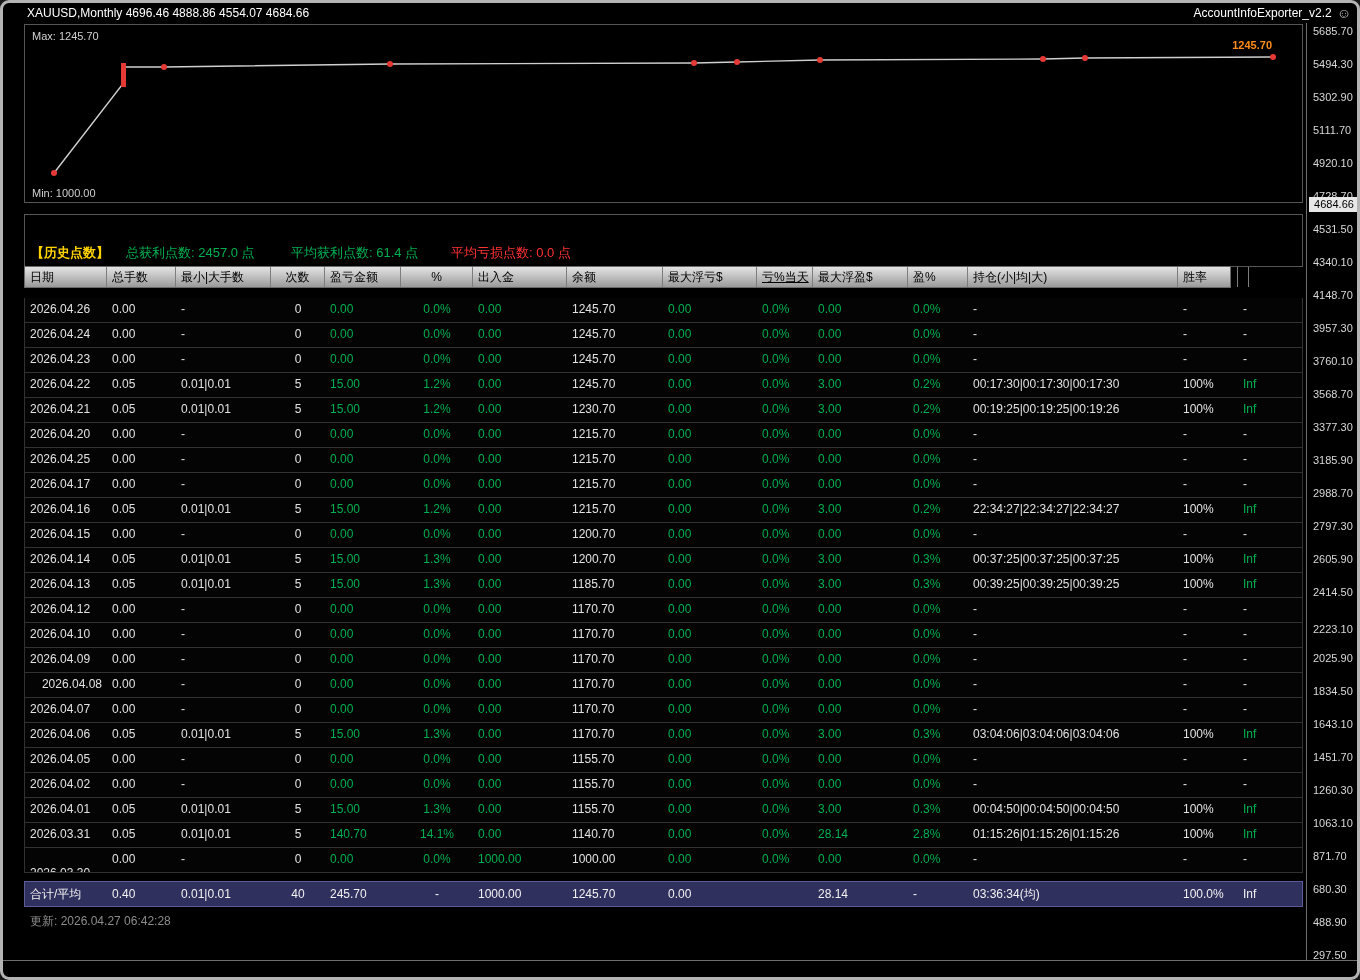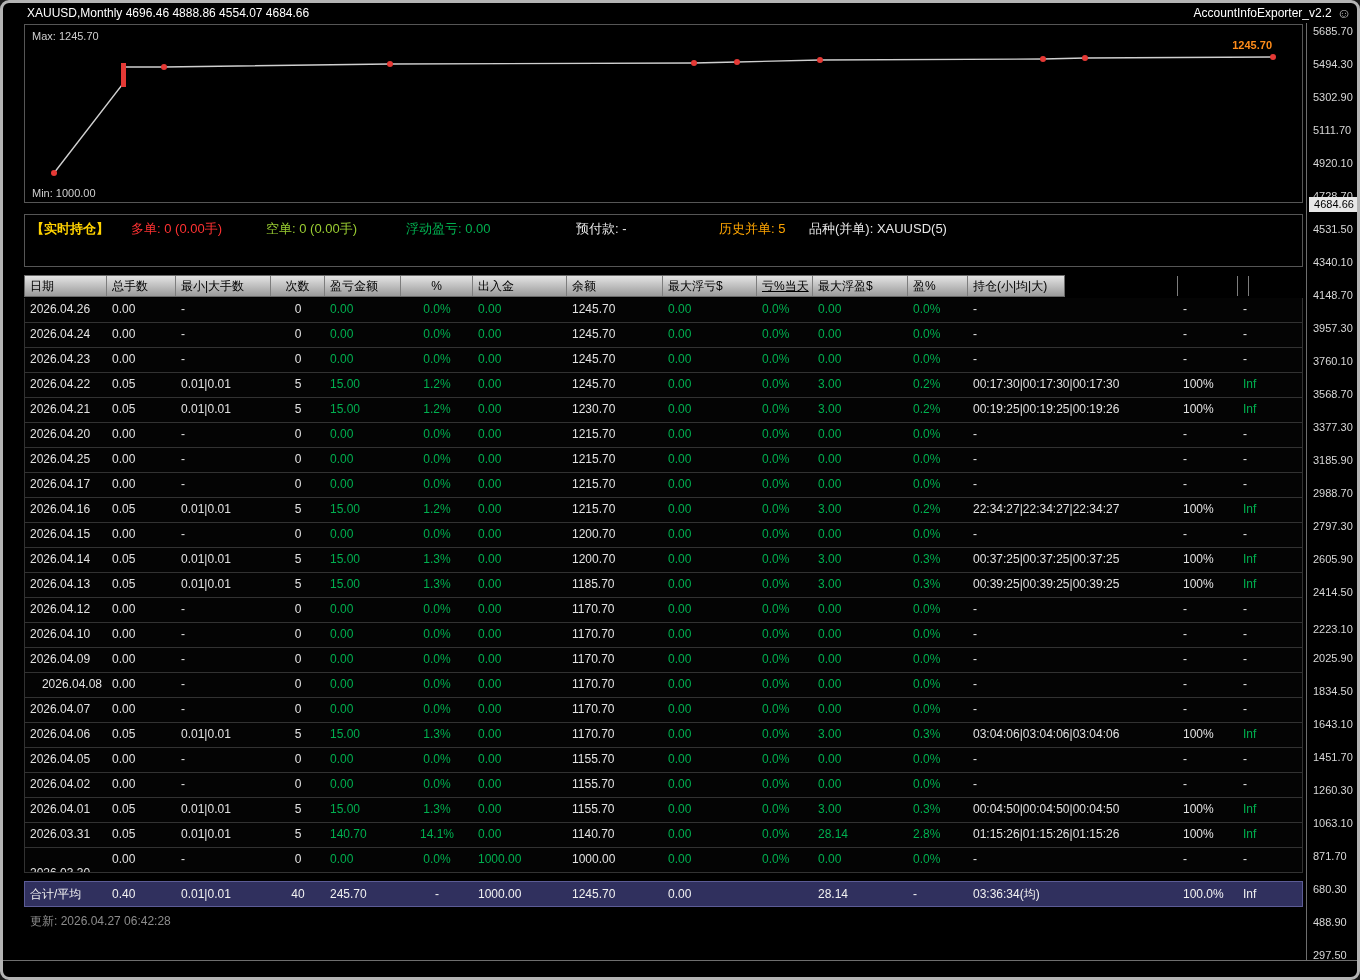--- a/index.html
+++ b/index.html
@@ -17,21 +17,21 @@
   .info-panel{position:absolute;left:21px;top:211px;width:1279px;height:53px;border:1px solid #565656;font-size:13px;background:#000}
   .ip-row{position:absolute;left:0;width:100%;height:22px;line-height:22px}
   .ip-row.r1{top:3px}.ip-row.r2{top:27px}
   .ip-row span{position:absolute;white-space:nowrap}
   .yellow{color:#ffd200;font-weight:bold}
   .red{color:#ff3232}
   .green{color:#00b050}
   .ygreen{color:#9acd32}
   .white{color:#e8e8e8}
   .orange{color:#ffa500}
-  .thead{position:absolute;left:21px;top:272px;width:1041px;height:22px;display:flex;background:linear-gradient(#e4e4e4,#9a9a9a);border:1px solid #6a6a6a}
+  .thead{position:absolute;left:21px;top:263px;width:1207px;height:22px;display:flex;background:linear-gradient(#e4e4e4,#9a9a9a);border:1px solid #6a6a6a}
   .hcell{height:100%;line-height:20px;font-size:12px;color:#000;padding:0 5px;border-right:1px solid #7d7d7d;overflow:hidden;white-space:nowrap}
   .hcell.c{text-align:center;padding:0}
   .tbody{position:absolute;left:21px;top:295px;width:1279px}
   .trow{display:flex;height:25px;line-height:23px;border-bottom:1px solid #323232;border-left:1px solid #323232;border-right:1px solid #323232;font-size:12px;background:#040404}
   .cell{padding:0 5px;overflow:hidden;white-space:nowrap;color:#e2e2e2}
   .cell.g{color:#00b050}
   .cell.c{text-align:center;padding:0}
   .total-row{position:absolute;left:21px;top:878px;width:1279px;height:26px;line-height:24px;display:flex;background:#30305e;border:1px solid #5c5c96;font-size:12px}
   .total-row .cell{color:#f2f2f2}
   .footer{position:absolute;left:27px;top:910px;color:#8c8c8c;font-size:12px}
@@ -69,28 +69,25 @@
         <circle cx="1018" cy="34" r="3" fill="#e53935"></circle>
         <circle cx="1060" cy="33" r="3" fill="#e53935"></circle>
         <circle cx="1248" cy="32" r="3" fill="#e53935"></circle>
       </svg>
     <span class="maxlbl">Max: 1245.70</span>
     <span class="minlbl">Min: 1000.00</span>
     <span class="endlbl">1245.70</span>
   </div>
 
   <div class="info-panel">
-    <div class="ip-row r1">
-      <span class="yellow" style="left:6px">【实时持仓】</span>
-      <span class="red" style="left:106px">多单: 0 (0.00手)</span>
-      <span class="ygreen" style="left:241px">空单: 0 (0.00手)</span>
-      <span class="green" style="left:381px">浮动盈亏: 0.00</span>
-      <span class="white" style="left:551px">预付款: -</span>
-      <span class="orange" style="left:694px">历史并单: 5</span>
-      <span class="white" style="left:784px">品种(并单): XAUUSD(5)</span>
+    <div class="ip-row r2">
+      <span class="yellow" style="left:6px">【历史点数】</span>
+      <span class="green" style="left:101px">总获利点数: 2457.0 点</span>
+      <span class="green" style="left:266px">平均获利点数: 61.4 点</span>
+      <span class="red" style="left:426px">平均亏损点数: 0.0 点</span>
     </div>
   </div>
 
   <div class="thead" id="thead">
       <div class="hcell" style="flex: 0 0 82px;">日期</div>
       <div class="hcell" style="flex: 0 0 69px;">总手数</div>
       <div class="hcell" style="flex: 0 0 95px;">最小|大手数</div>
       <div class="hcell c" style="flex: 0 0 54px;">次数</div>
       <div class="hcell" style="flex: 0 0 76px;">盈亏金额</div>
       <div class="hcell c" style="flex: 0 0 72px;">%</div>

